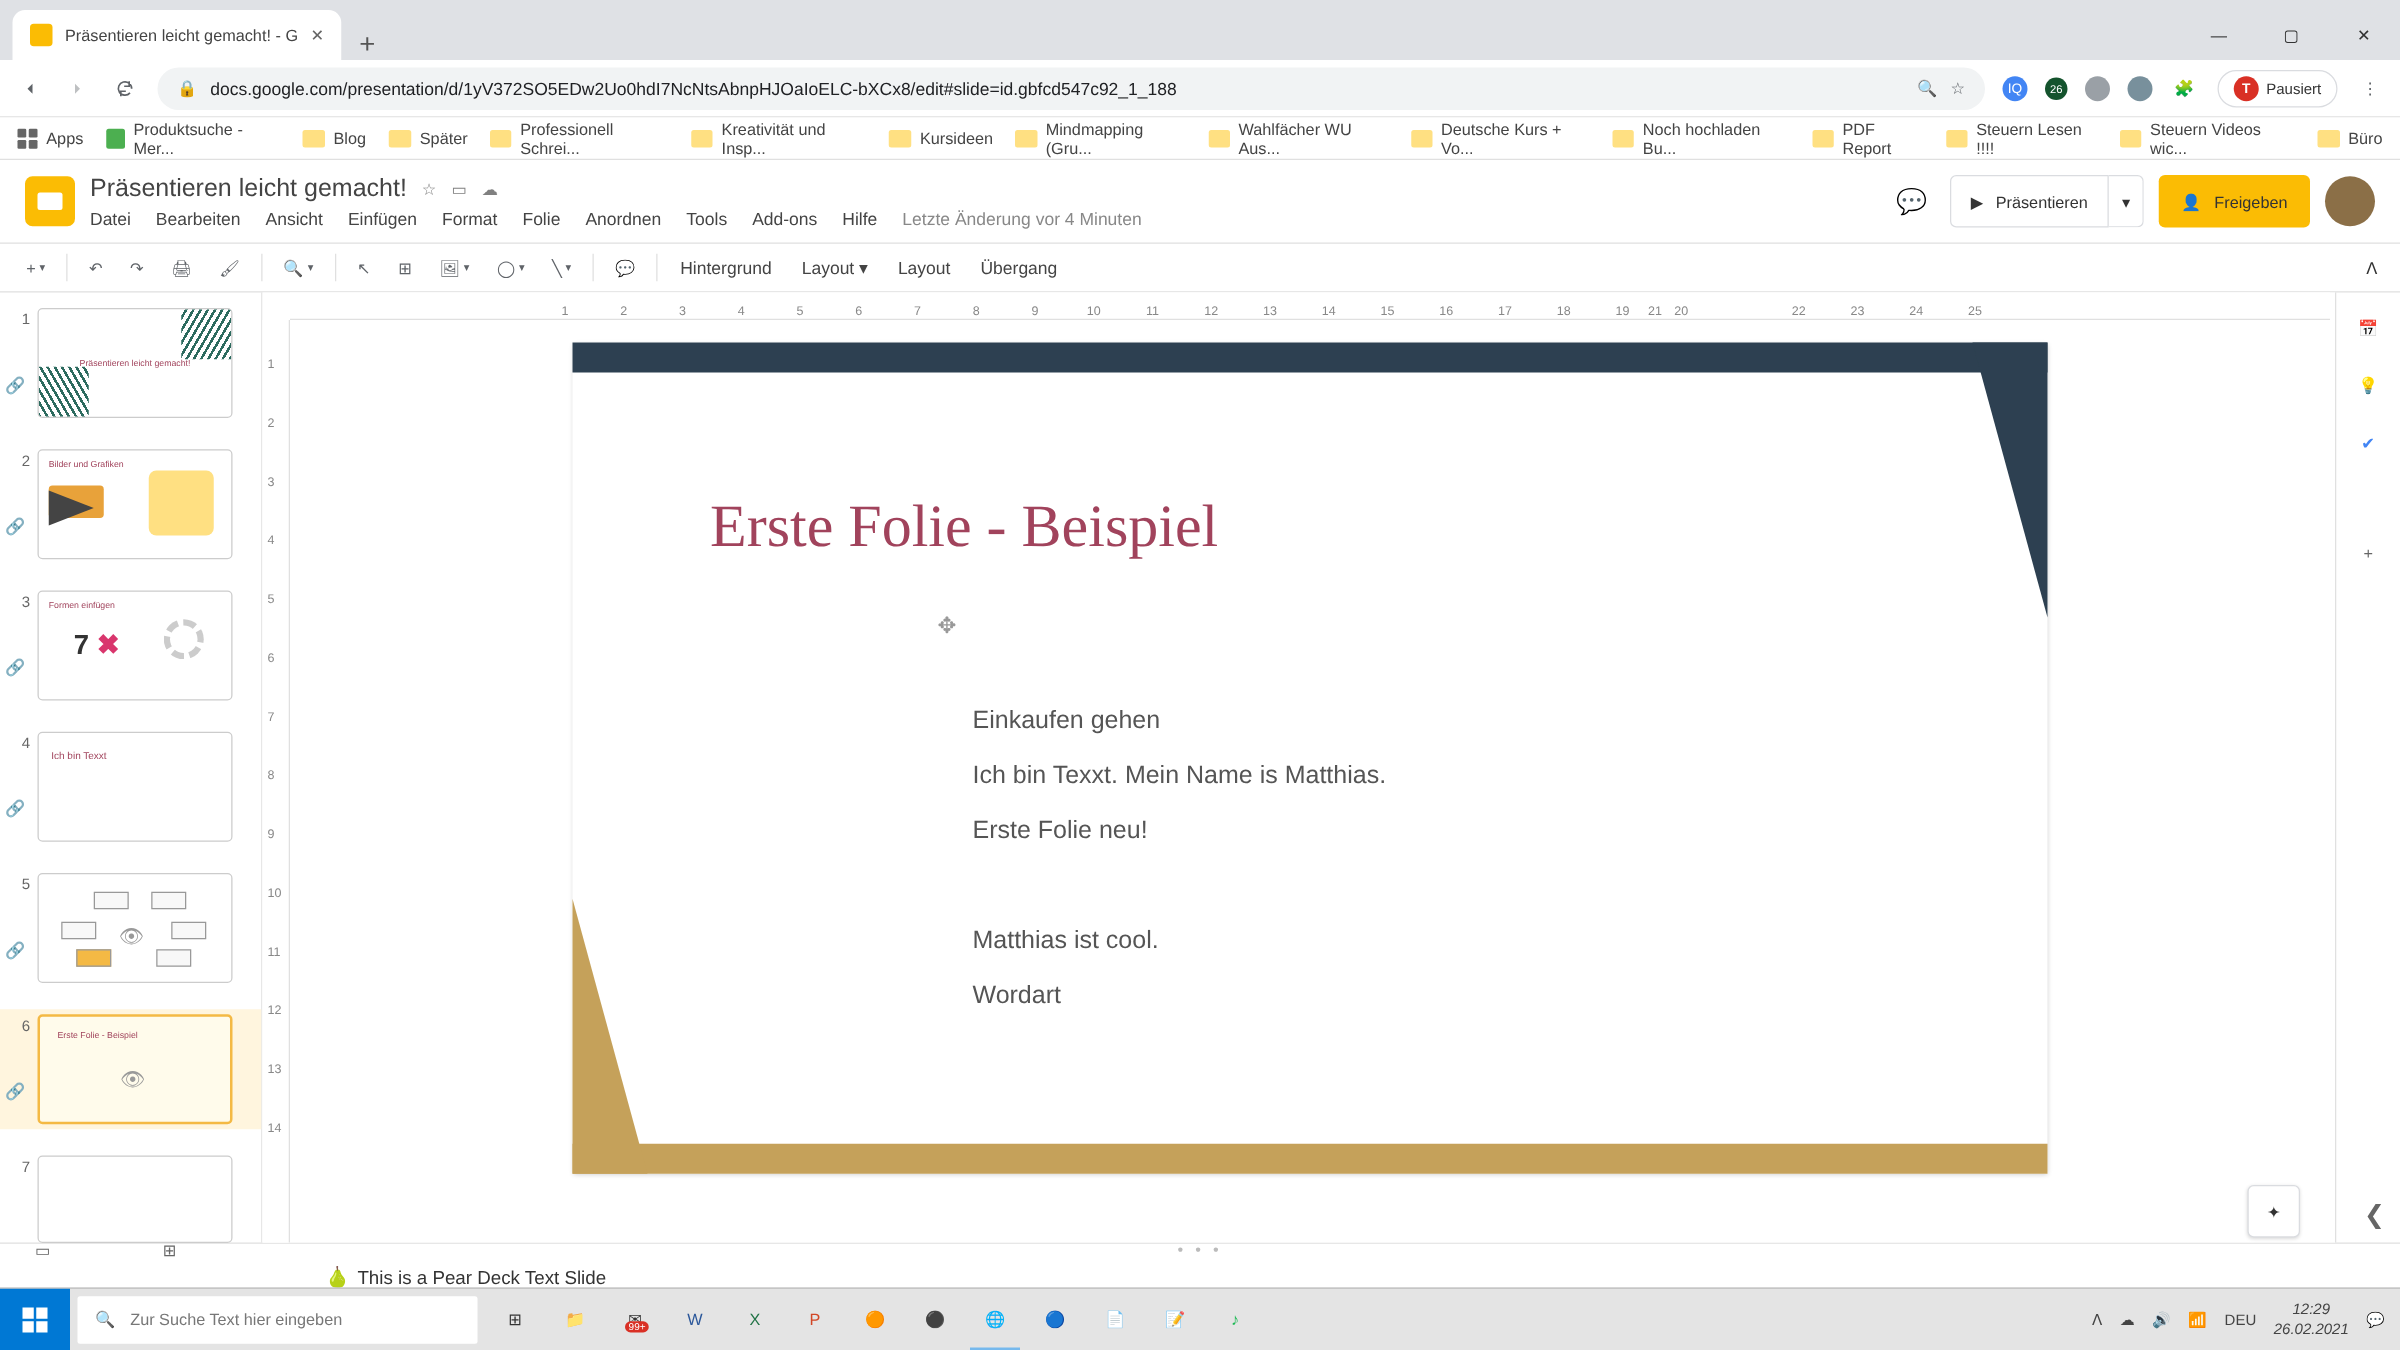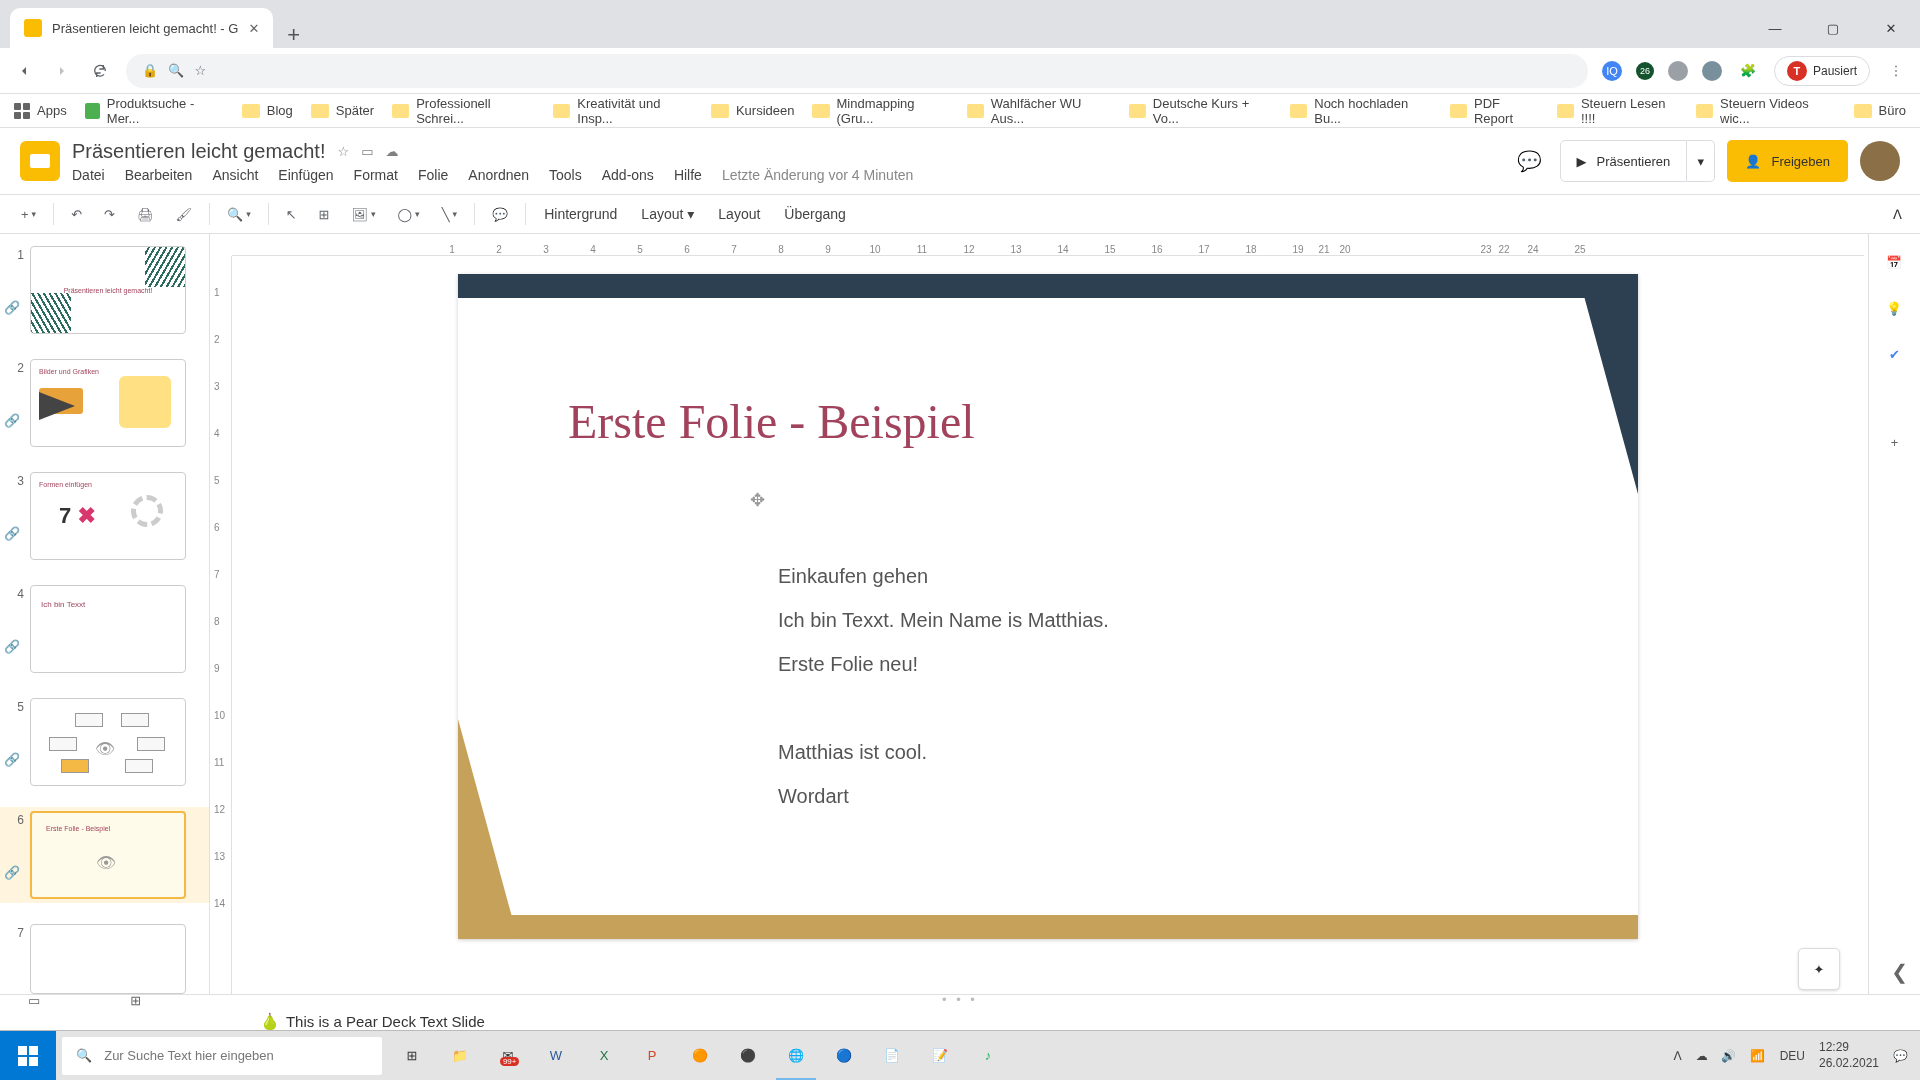--- a/index.html
+++ b/index.html
@@ -99,21 +99,21 @@
 
 .taskbar{position:absolute;bottom:0;left:0;right:0;height:50px;background:#e4e4e4;border-top:1px solid #bbb;display:flex;align-items:center;}
 .start-btn{width:56px;height:50px;display:flex;align-items:center;justify-content:center;background:#0078d4;}
 .win-grid{width:20px;height:20px;display:grid;grid-template-columns:1fr 1fr;gap:2px;}
 .win-grid>div{background:#fff;}
 .search-box{display:flex;align-items:center;gap:12px;background:#fff;height:38px;width:320px;margin:6px;padding:0 14px;color:#777;border-radius:2px;}
 .task-icons{display:flex;height:50px;}
 .task-icon{width:48px;display:flex;align-items:center;justify-content:center;position:relative;}
 .task-icon.active::after{content:"";position:absolute;bottom:0;left:4px;right:4px;height:3px;background:#76b9ed;}
 .tray{margin-left:auto;display:flex;align-items:center;gap:14px;padding:0 12px;color:#444;font-size:12px;}
-.tray-time{text-align:left;line-height:1.3;}
+.tray-time{text-align:center;line-height:1.3;font-style:italic;}
 
 
 .th1{display:flex;align-items:center;justify-content:center;}
 .th1-text{font-size:7px;color:#a1435c;}
 .th1::before{content:"";position:absolute;top:0;right:0;width:40px;height:40px;background:repeating-linear-gradient(-60deg,#2d6b5f 0 2px,transparent 2px 5px);}
 .th1::after{content:"";position:absolute;bottom:0;left:0;width:40px;height:40px;background:repeating-linear-gradient(60deg,#2d6b5f 0 2px,transparent 2px 5px);}
 .th2-arrow{position:absolute;left:8px;top:32px;width:0;height:0;border-left:36px solid #444;border-top:14px solid transparent;border-bottom:14px solid transparent;}
 .th2-car{position:absolute;left:8px;top:28px;width:44px;height:26px;background:#e8a23a;border-radius:3px;}
 .th2-face{position:absolute;right:14px;top:16px;width:52px;height:52px;background:#ffe082;border-radius:6px;}
 .th3-num{position:absolute;left:28px;top:30px;font-size:22px;font-weight:bold;color:#333;}
@@ -153,20 +153,21 @@
         <path d="M9 6l6 6-6 6"></path>
       </svg>
     </div>
   <div class="nav-icon">
       <svg viewBox="0 0 24 24">
         <path d="M17 3v6h-6M7 21v-6h6M20 12a8 8 0 10-2 5" fill="none" stroke="currentColor" stroke-width="2"></path>
       </svg>
     </div>
   <div class="addr-bar">
     <span class="lock-icon">🔒</span>
+    <span class="addr-text">docs.google.com/presentation/d/1yV372SO5EDw2Uo0hdI7NcNtsAbnpHJOaIoELC-bXCx8/edit#slide=id.gbfcd547c92_1_188</span>
     <span style="color:#5f6368">🔍</span>
     <span style="color:#5f6368">☆</span>
   </div>
   <div class="ext-icon" style="background:#4285f4;color:#fff">IQ</div>
   <div class="ext-icon ext-red">26</div>
   <div class="ext-icon ext-grey"></div>
   <div class="ext-icon" style="background:#78909c"></div>
   <div class="nav-icon">🧩</div>
   <div class="pause-btn">
     <div class="pause-avatar">T</div>
@@ -397,21 +398,21 @@
         <span class="rtick" style="left: 737px;">12</span>
         <span class="rtick" style="left: 784px;">13</span>
         <span class="rtick" style="left: 831px;">14</span>
         <span class="rtick" style="left: 878px;">15</span>
         <span class="rtick" style="left: 925px;">16</span>
         <span class="rtick" style="left: 972px;">17</span>
         <span class="rtick" style="left: 1019px;">18</span>
         <span class="rtick" style="left: 1066px;">19</span>
         <span class="rtick" style="left: 1113px;">20</span>
         <span class="rtick" style="left: 1092px;">21</span>
-        <span class="rtick" style="left: 1272px;">22</span>
+        <span class="rtick" style="left: 1207px;">22</span>
         <span class="rtick" style="left: 1254px;">23</span>
         <span class="rtick" style="left: 1301px;">24</span>
         <span class="rtick" style="left: 1348px; text-align: right;">25</span>
       </div>
     <div class="ruler-v" id="ruler-v">
         <span class="rtick" style="top: 36px;">1</span>
         <span class="rtick" style="top: 83px;">2</span>
         <span class="rtick" style="top: 130px;">3</span>
         <span class="rtick" style="top: 177px;">4</span>
         <span class="rtick" style="top: 224px;">5</span>

